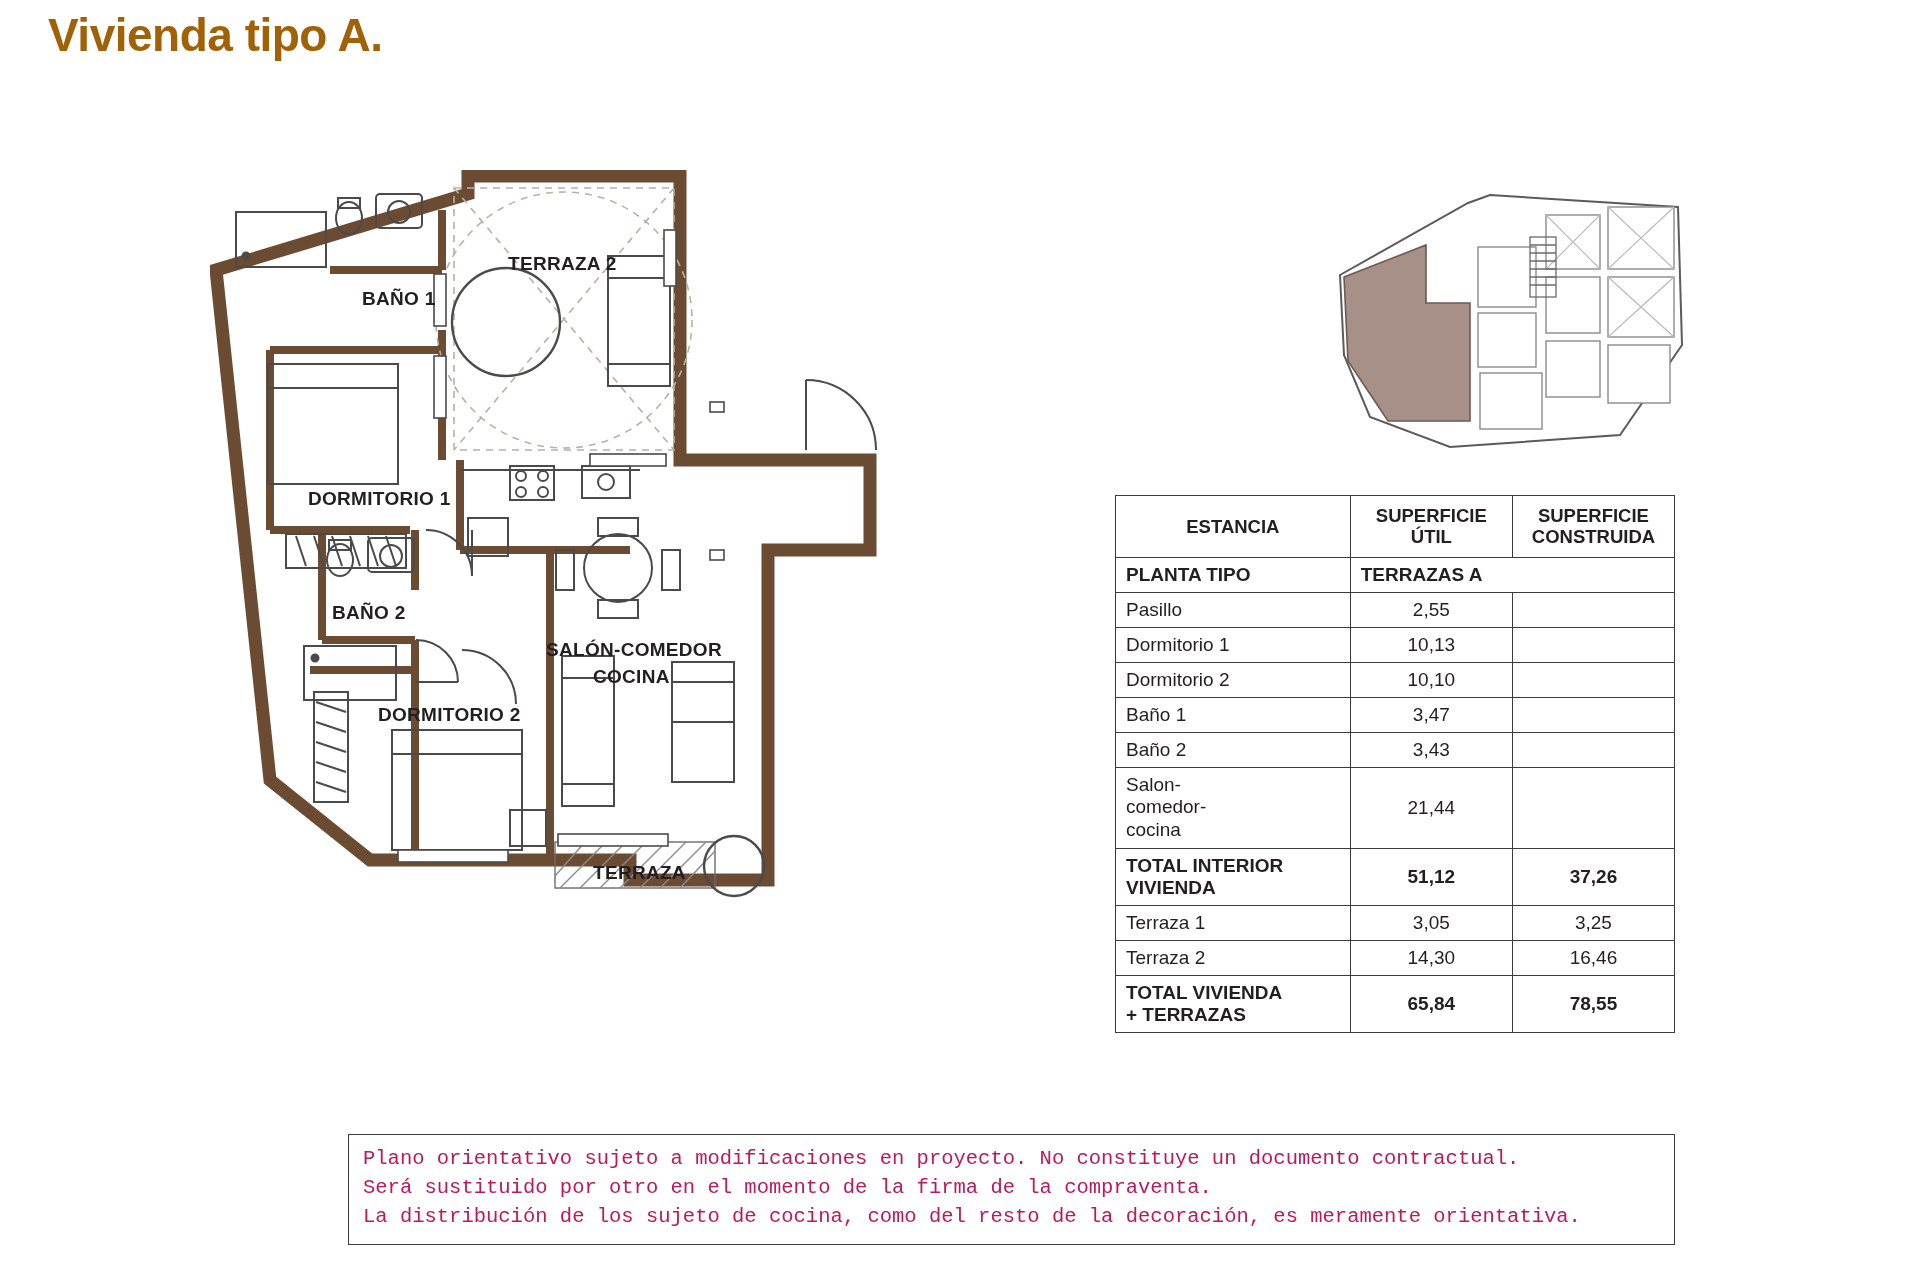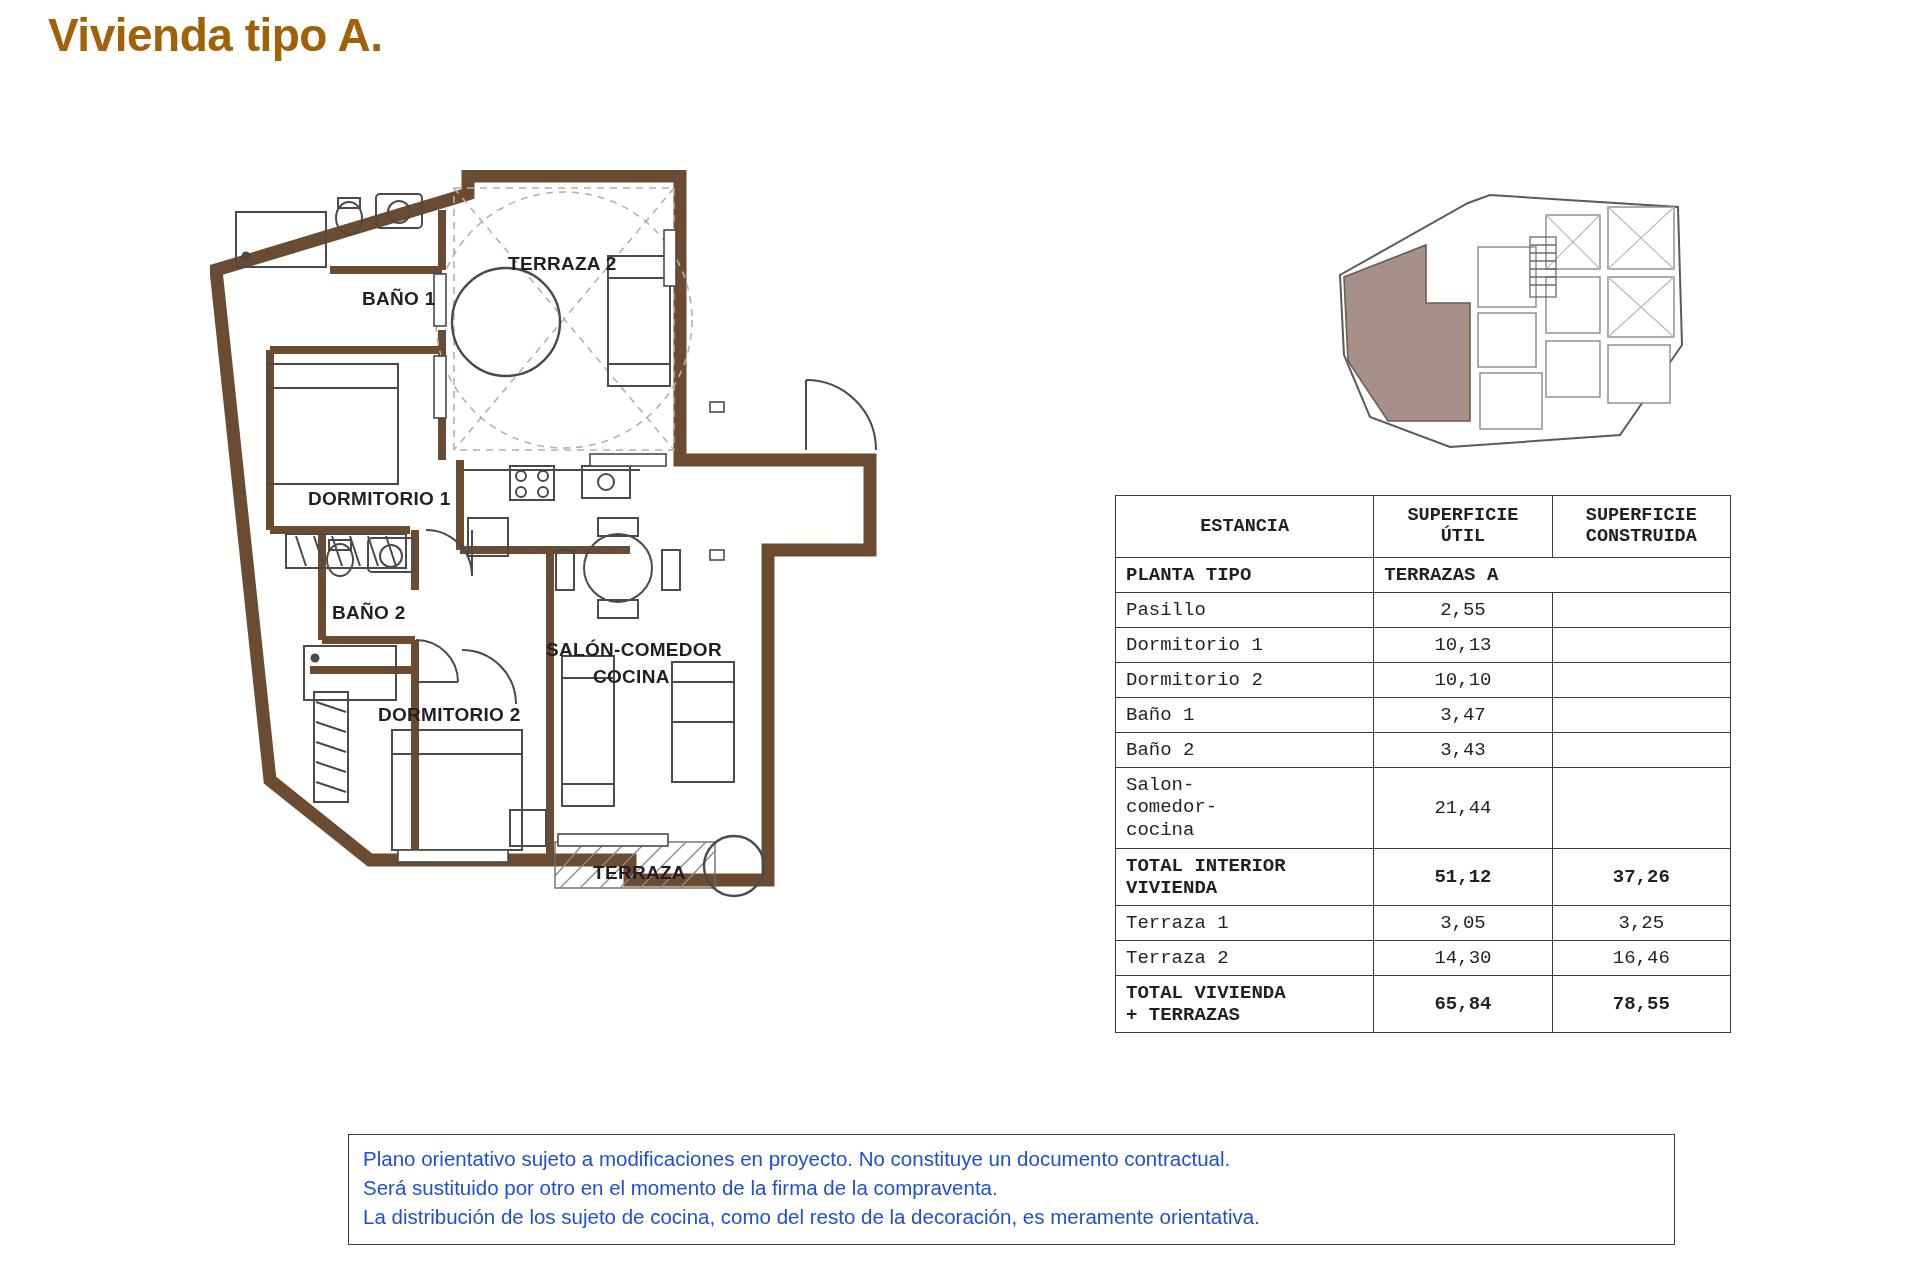--- a/index.html
+++ b/index.html
@@ -62,23 +62,22 @@
 
   
   #table-wrap {
     position: absolute;
     left: 1115px;
     top: 495px;
     width: 560px;
   }
   table.areas {
     border-collapse: collapse;
-    width: 616px;
+    width: 560px;
     table-layout: fixed;
-    font-family: Liberation Mono, monospace;
   }
   table.areas th, table.areas td {
     border: 1px solid #3b3b3b;
     padding: 6px 10px;
     font-size: 19px;
     color: #231f20;
     vertical-align: middle;
   }
   table.areas th {
     font-weight: bold;
@@ -103,21 +102,22 @@
     top: 1134px;
     width: 1327px;
     border: 1px solid #3b3b3b;
     padding: 10px 14px 12px 14px;
     box-sizing: border-box;
   }
   #disclaimer p {
     margin: 0 0 2px 0;
     font-size: 20.5px;
     line-height: 1.32;
-    color: #1d4ed8;
+    color: #be185d;
+    font-family: Liberation Mono, monospace;
   }
 </style>
 </head>
 <body>
 
 <div id="page">
 
   <div id="title">Vivienda tipo A.</div>
 
   <div id="plan">

